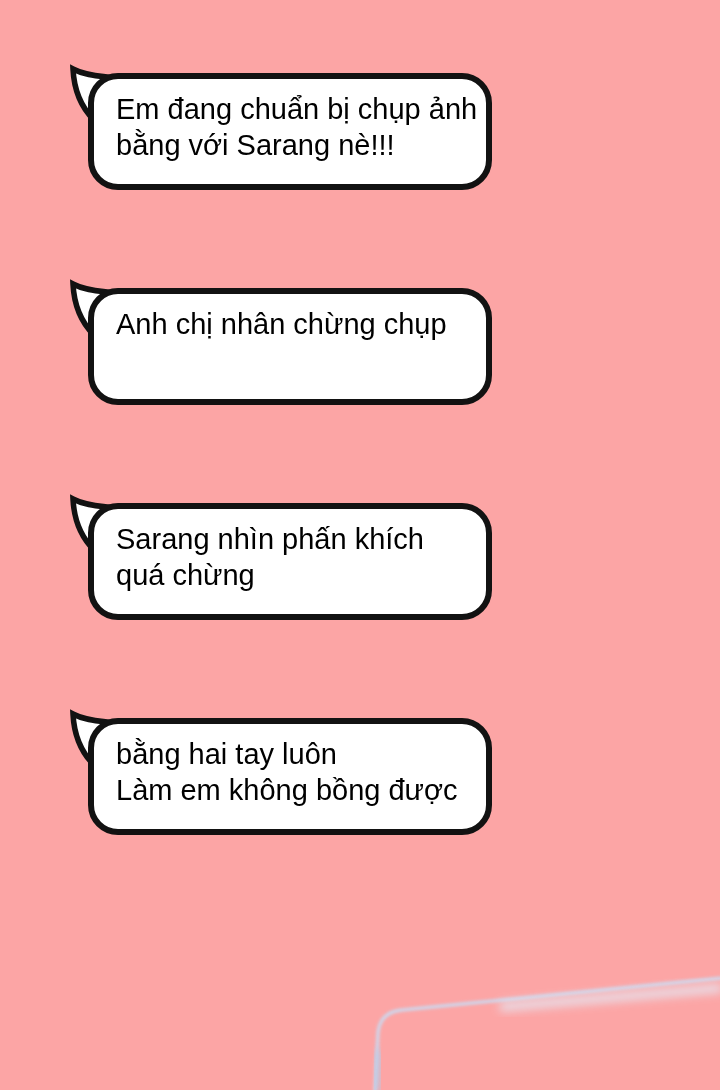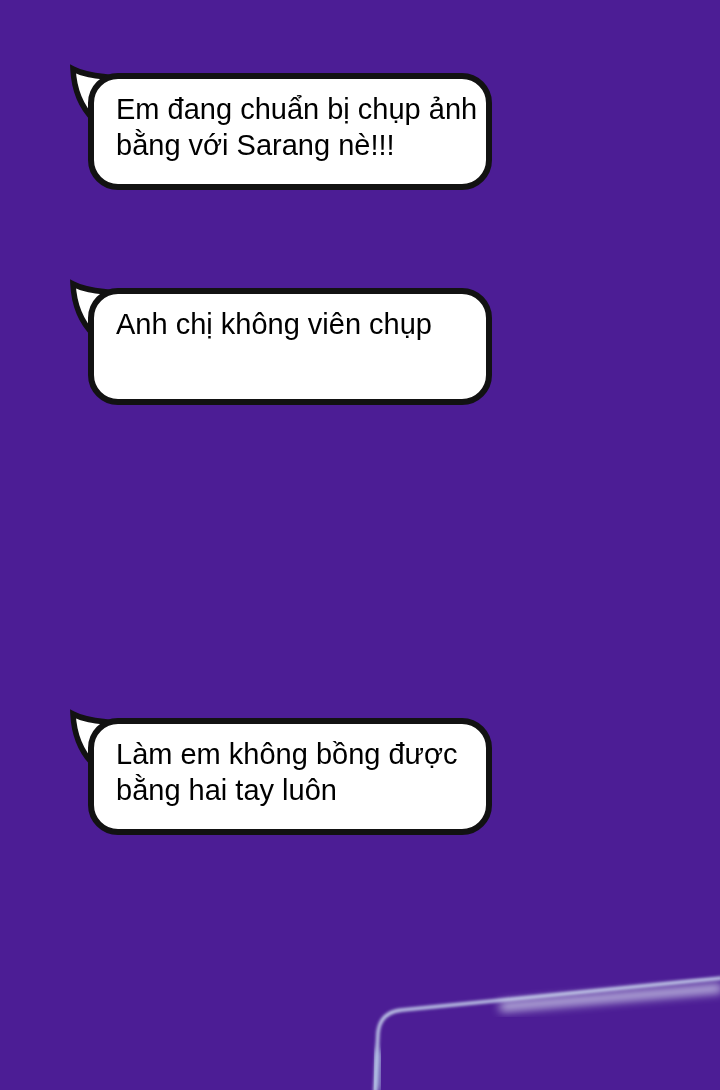--- a/index.html
+++ b/index.html
@@ -1,20 +1,20 @@
 <!DOCTYPE html>
 <html><head>
 <meta charset="utf-8">
 <style>
   html, body { margin: 0; padding: 0; background: #ffffff; }
   .page {
     position: relative;
     width: 720px;
     height: 1090px;
-    background: #4c1d95;
+    background: #fca5a5;
     overflow: hidden;
     font-family: "Liberation Sans", sans-serif;
   }
   .bubble-wrap {
     position: absolute;
     left: 88px;
     width: 404px;
     height: 117px;
   }
   .bubble-wrap .tail {
@@ -84,31 +84,42 @@
       </div>
     </div>
   </div>
 
   <div class="bubble-wrap" style="top:288px">
     <svg class="tail" viewBox="0 0 56 66" xmlns="http://www.w3.org/2000/svg">
       <path d="M 7 9 C 8 30, 16 48, 28 60 L 49 18 C 35 16, 20 16, 7 9 Z" fill="#ffffff" stroke="#121212" stroke-width="5.5" stroke-miterlimit="10"></path>
     </svg>
     <div class="bubble-body">
       <div class="bubble-text">
-        <div class="line">Anh chị không viên chụp</div>
+        <div class="line">Anh chị nhân chừng chụp</div>
       </div>
     </div>
   </div>
 
+  <div class="bubble-wrap" style="top:503px">
+    <svg class="tail" viewBox="0 0 56 66" xmlns="http://www.w3.org/2000/svg">
+      <path d="M 7 9 C 8 30, 16 48, 28 60 L 49 18 C 35 16, 20 16, 7 9 Z" fill="#ffffff" stroke="#121212" stroke-width="5.5" stroke-miterlimit="10"></path>
+    </svg>
+    <div class="bubble-body">
+      <div class="bubble-text">
+        <div class="line">Sarang nhìn phấn khích</div>
+        <div class="line">quá chừng</div>
+      </div>
+    </div>
+  </div>
 
   <div class="bubble-wrap" style="top:718px">
     <svg class="tail" viewBox="0 0 56 66" xmlns="http://www.w3.org/2000/svg">
       <path d="M 7 9 C 8 30, 16 48, 28 60 L 49 18 C 35 16, 20 16, 7 9 Z" fill="#ffffff" stroke="#121212" stroke-width="5.5" stroke-miterlimit="10"></path>
     </svg>
     <div class="bubble-body">
       <div class="bubble-text">
+        <div class="line">bằng hai tay luôn</div>
         <div class="line">Làm em không bồng được</div>
-        <div class="line">bằng hai tay luôn</div>
       </div>
     </div>
   </div>
 
 </div>
 
 </body></html>

